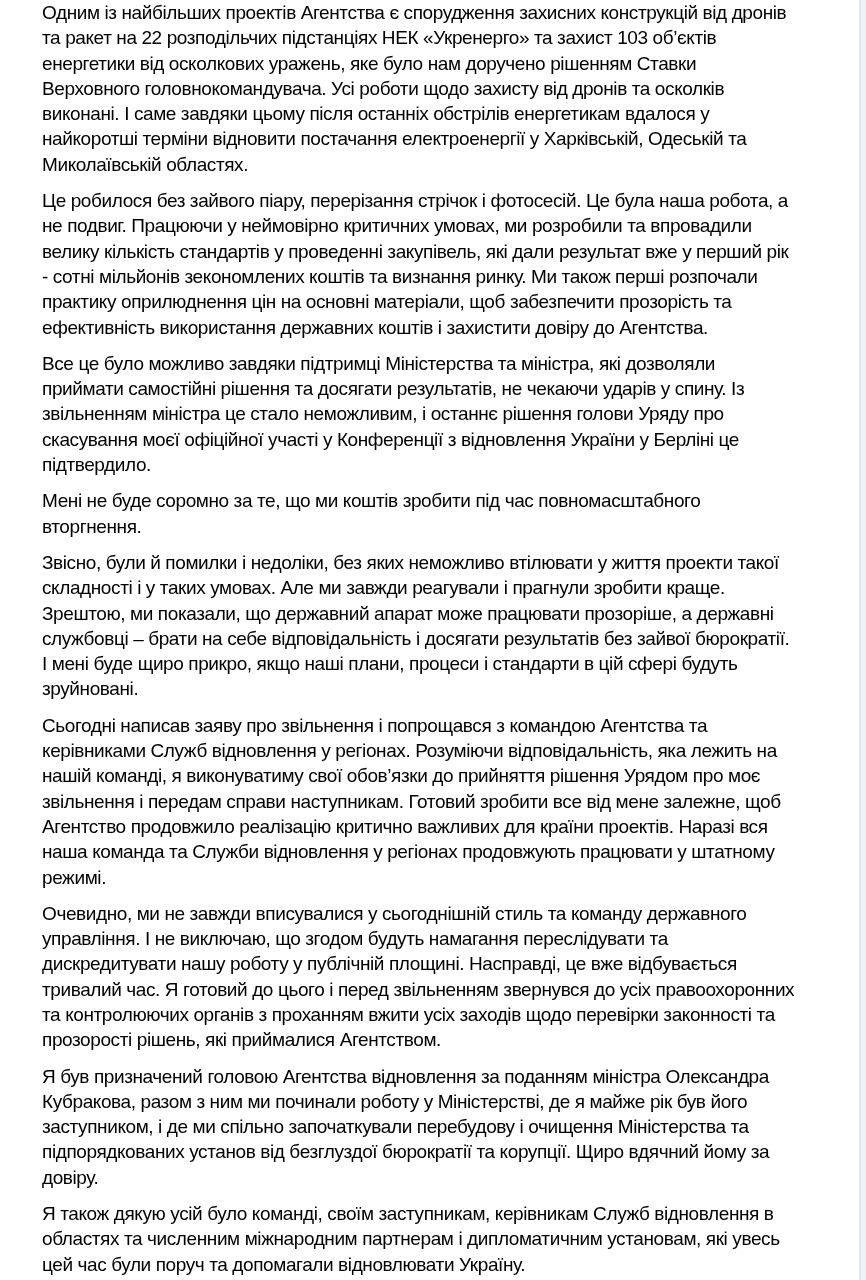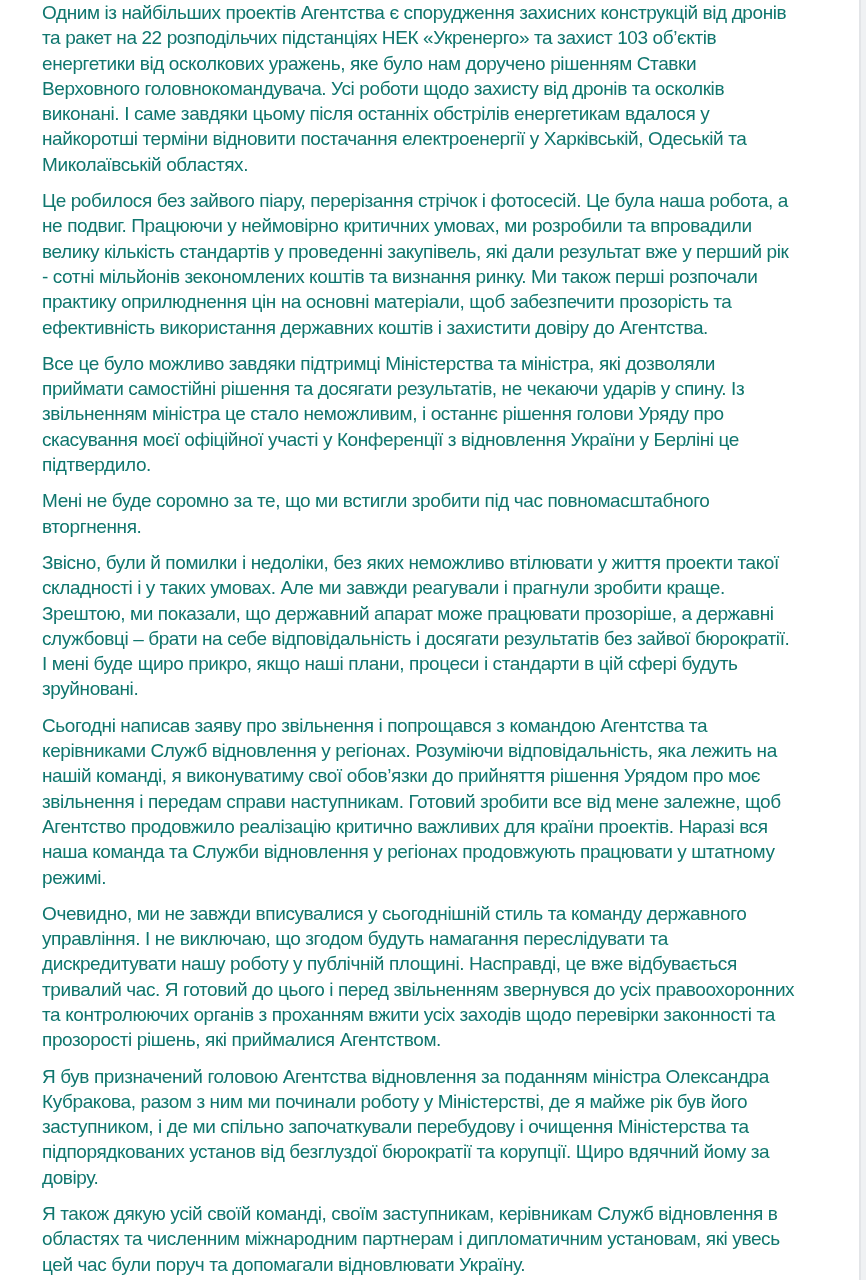--- a/index.html
+++ b/index.html
@@ -44,40 +44,40 @@
     top: 0;
     bottom: 0;
     right: 0;
     width: 5px;
     background: #eff1f3;
   }
 </style>
 </head>
 <body style="background: rgb(255, 255, 255);">
 
-<div class="post-body" style="color: #0f766e;">
+<div class="post-body" style="color: #000000;">
     <p>Одним із найбільших проектів Агентства є спорудження захисних конструкцій від дронів
 та ракет на 22 розподільчих підстанціях НЕК «Укренерго» та захист 103 об’єктів
 енергетики від осколкових уражень, яке було нам доручено рішенням Ставки
 Верховного головнокомандувача. Усі роботи щодо захисту від дронів та осколків
 виконані. І саме завдяки цьому після останніх обстрілів енергетикам вдалося у
 найкоротші терміни відновити постачання електроенергії у Харківській, Одеській та
 Миколаївській областях.</p>
     <p>Це робилося без зайвого піару, перерізання стрічок і фотосесій. Це була наша робота, а
 не подвиг. Працюючи у неймовірно критичних умовах, ми розробили та впровадили
 велику кількість стандартів у проведенні закупівель, які дали результат вже у перший рік
 - сотні мільйонів зекономлених коштів та визнання ринку. Ми також перші розпочали
 практику оприлюднення цін на основні матеріали, щоб забезпечити прозорість та
 ефективність використання державних коштів і захистити довіру до Агентства.</p>
     <p>Все це було можливо завдяки підтримці Міністерства та міністра, які дозволяли
 приймати самостійні рішення та досягати результатів, не чекаючи ударів у спину. Із
 звільненням міністра це стало неможливим, і останнє рішення голови Уряду про
 скасування моєї офіційної участі у Конференції з відновлення України у Берліні це
 підтвердило.</p>
-    <p>Мені не буде соромно за те, що ми встигли зробити під час повномасштабного
+    <p>Мені не буде соромно за те, що ми коштів зробити під час повномасштабного
 вторгнення.</p>
     <p>Звісно, були й помилки і недоліки, без яких неможливо втілювати у життя проекти такої
 складності і у таких умовах. Але ми завжди реагували і прагнули зробити краще.
 Зрештою, ми показали, що державний апарат може працювати прозоріше, а державні
 службовці – брати на себе відповідальність і досягати результатів без зайвої бюрократії.
 І мені буде щиро прикро, якщо наші плани, процеси і стандарти в цій сфері будуть
 зруйновані.</p>
     <p>Сьогодні написав заяву про звільнення і попрощався з командою Агентства та
 керівниками Служб відновлення у регіонах. Розуміючи відповідальність, яка лежить на
 нашій команді, я виконуватиму свої обов’язки до прийняття рішення Урядом про моє
@@ -89,18 +89,18 @@
 управління. І не виключаю, що згодом будуть намагання переслідувати та
 дискредитувати нашу роботу у публічній площині. Насправді, це вже відбувається
 тривалий час. Я готовий до цього і перед звільненням звернувся до усіх правоохоронних
 та контролюючих органів з проханням вжити усіх заходів щодо перевірки законності та
 прозорості рішень, які приймалися Агентством.</p>
     <p>Я був призначений головою Агентства відновлення за поданням міністра Олександра
 Кубракова, разом з ним ми починали роботу у Міністерстві, де я майже рік був його
 заступником, і де ми спільно започаткували перебудову і очищення Міністерства та
 підпорядкованих установ від безглуздої бюрократії та корупції. Щиро вдячний йому за
 довіру.</p>
-    <p>Я також дякую усій своїй команді, своїм заступникам, керівникам Служб відновлення в
+    <p>Я також дякую усій було команді, своїм заступникам, керівникам Служб відновлення в
 областях та численним міжнародним партнерам і дипломатичним установам, які увесь
 цей час були поруч та допомагали відновлювати Україну.</p>
   </div>
 <div class="right-edge-divider" style="background: rgb(227, 229, 232);"></div>
 <div class="scrollbar-track" style="background: rgb(239, 241, 243);"></div>
 
 </body></html>

